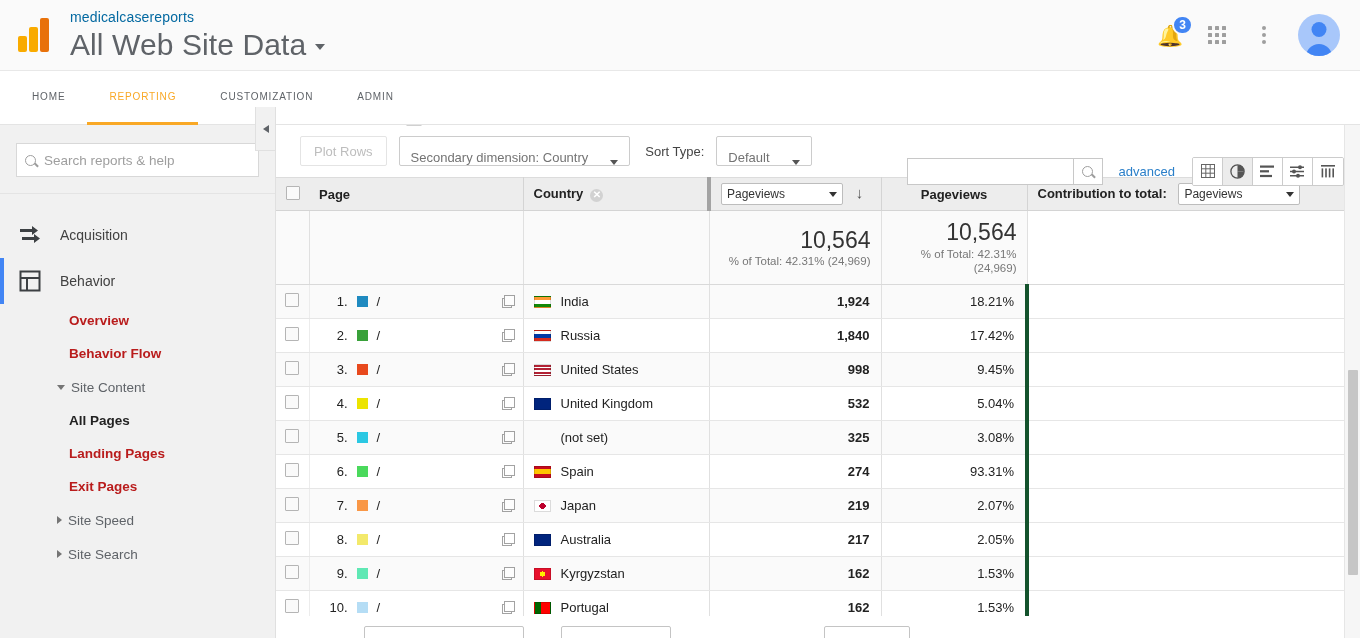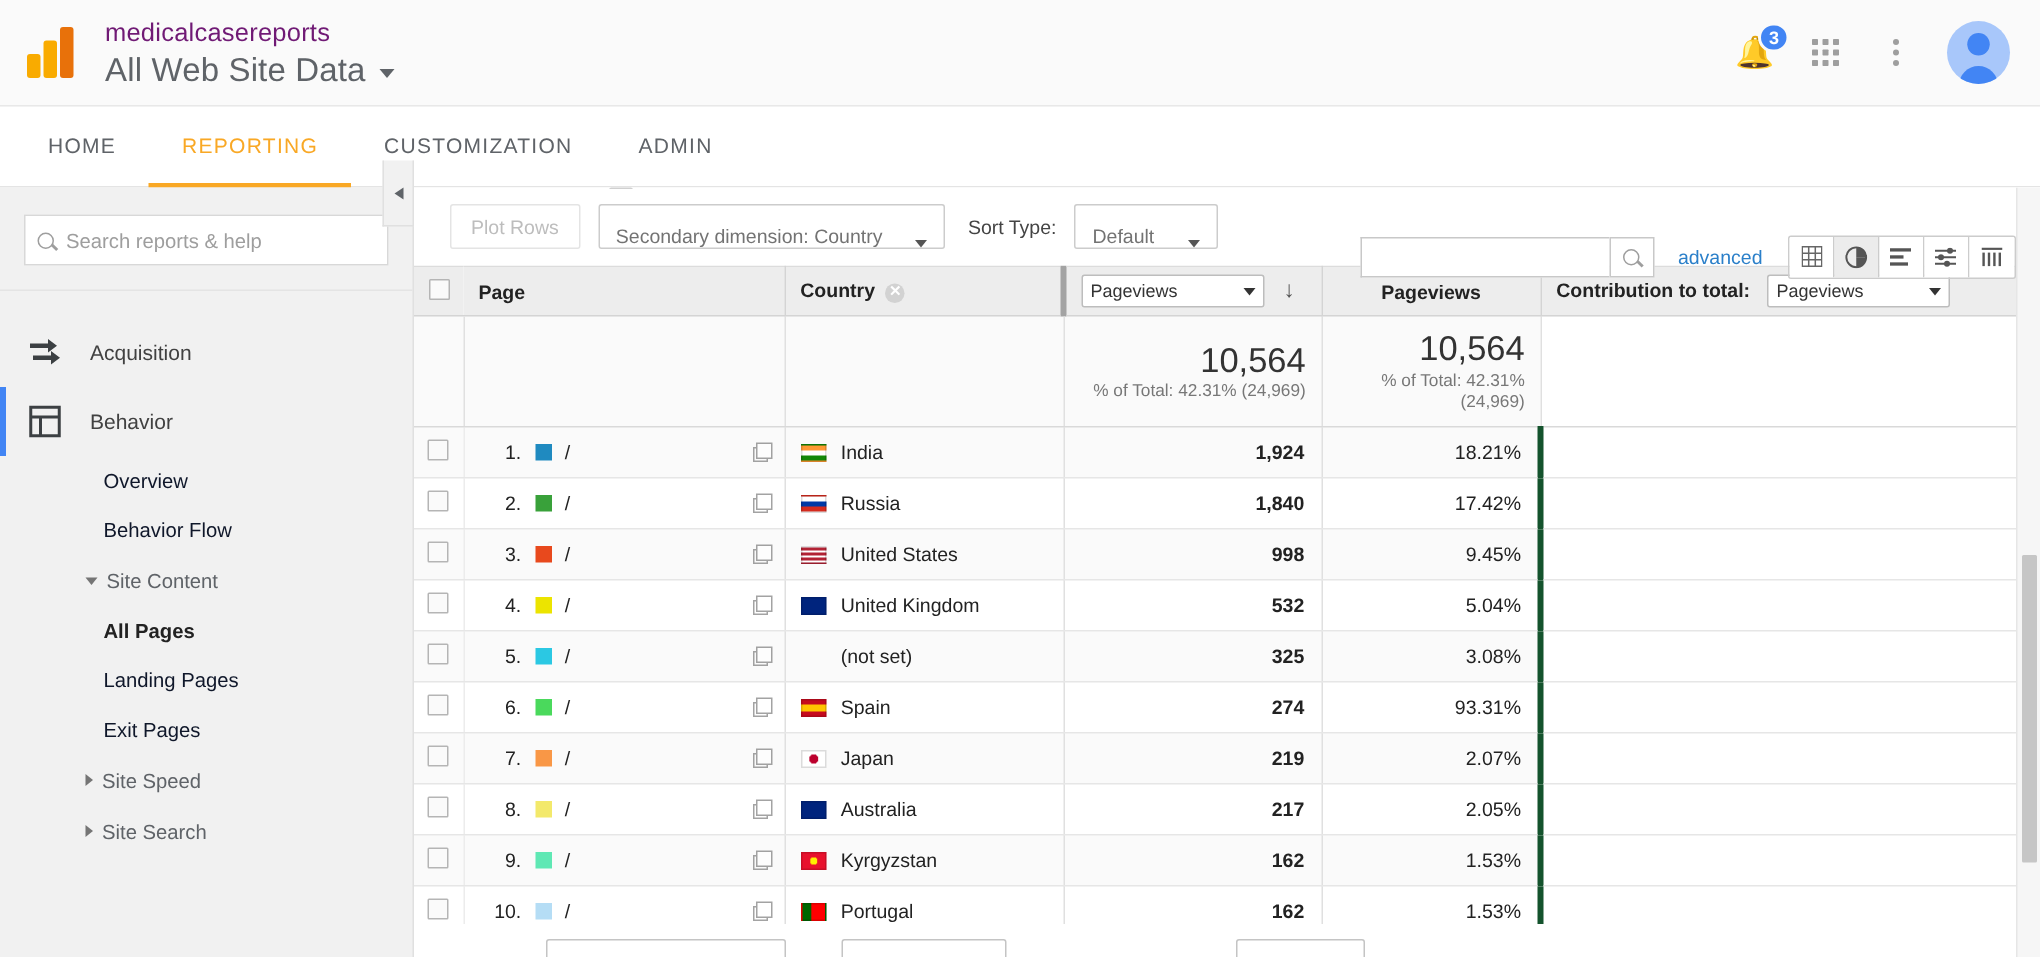--- a/index.html
+++ b/index.html
@@ -14,23 +14,23 @@
     height: 71px; background: #fafafa;
     border-bottom: 1px solid #e8e8e8;
     display: flex; align-items: center; position: relative;
   }
   .ga-logo { margin-left: 18px; width: 34px; height: 34px; position: relative; }
   .ga-logo i { position: absolute; bottom: 0; border-radius: 2px; display: block; }
   .ga-b1 { left: 0;  width: 9px; height: 16px; background: #f9ab00; }
   .ga-b2 { left: 11px; width: 9px; height: 25px; background: #f9ab00; }
   .ga-b3 { left: 22px; width: 9px; height: 34px; background: #e8710a; }
   .acct-wrap { margin-left: 18px; line-height: 1; }
-  .acct-name { font-size: 17px; color: #701a75; letter-spacing: .15px; }
+  .acct-name { font-size: 14px; color: #0369a1; letter-spacing: .15px; }
   .prop-row { display: flex; align-items: center; margin-top: 6px; }
-  .prop-name { font-size: 22px; color: #5f6368; font-weight: 400; letter-spacing: .1px; }
+  .prop-name { font-size: 30px; color: #5f6368; font-weight: 400; letter-spacing: .1px; }
   .caret-dn {
     width: 0; height: 0; margin-left: 9px; margin-top: 4px;
     border-left: 5px solid transparent; border-right: 5px solid transparent;
     border-top: 6px solid #5f6368;
   }
   .top-right { margin-left: auto; display: flex; align-items: center; gap: 21px; margin-right: 20px; }
   .ic-btn { position: relative; width: 26px; height: 26px; cursor: pointer;
             display: flex; align-items: center; justify-content: center; }
   .bell { font-size: 21px; color: #9e9e9e; line-height: 1; }
   .badge {
@@ -51,21 +51,21 @@
   .avatar .head { position: absolute; top: 8px; left: 50%; transform: translateX(-50%);
     width: 15px; height: 15px; border-radius: 50%; background: #4285f4; }
   .avatar .body { position: absolute; bottom: -6px; left: 50%; transform: translateX(-50%);
     width: 26px; height: 18px; border-radius: 13px 13px 0 0; background: #4285f4; }
 
   
   .navtabs { height: 54px; background: #fff; border-bottom: 1px solid #e4e4e4;
              display: flex; align-items: stretch; padding-left: 10px; }
   .navtab {
     display: flex; align-items: center; padding: 0 22px;
-    font-size: 14px; letter-spacing: .85px; color: #5f6368;
+    font-size: 10px; letter-spacing: .85px; color: #5f6368;
     cursor: pointer; border-bottom: 3px solid transparent; margin-bottom: -1px; text-align: center;
   }
   .navtab.active { color: #f9a825; border-bottom-color: #f9a825; }
 
   
   .body-split { display: flex; height: calc(638px - 71px - 54px); }
 
   
   .sidebar { width: 276px; background: #f1f1f1; border-right: 1px solid #e0e0e0;
              position: relative; flex: none; padding-top: 18px; }
@@ -81,21 +81,21 @@
   .search-box input::placeholder { color: #9e9e9e; }
   .nav-top { padding-top: 18px; }
   .nav-main { display: flex; align-items: center; height: 46px; padding-left: 17px;
               cursor: pointer; position: relative; font-size: 14px; color: #414141; }
   .nav-main.active::before { content: ""; position: absolute; left: 0; top: 0; bottom: 0;
                              width: 4px; background: #4285f4; }
   .nav-ico { width: 26px; height: 26px; margin-right: 17px; flex: none;
              display: flex; align-items: center; justify-content: center; }
   .ico-acq svg, .ico-beh svg { display: block; }
   .nav-sub { display: flex; align-items: center; height: 33px; padding-left: 69px;
-             font-size: 13.5px; color: #0f172a; cursor: pointer; }
+             font-size: 13.5px; color: #b91c1c; cursor: pointer; font-weight: bold; }
   .nav-sub.bold { font-weight: 700; color: #222; }
   .nav-grp { display: flex; align-items: center; height: 34px; padding-left: 57px;
              font-size: 13.5px; color: #5f6368; cursor: pointer; }
   .tri-dn { width: 0; height: 0; margin-right: 6px; flex: none;
             border-left: 4.5px solid transparent; border-right: 4.5px solid transparent;
             border-top: 5.5px solid #757575; }
   .tri-rt { width: 0; height: 0; margin-right: 6px; flex: none;
             border-top: 4.5px solid transparent; border-bottom: 4.5px solid transparent;
             border-left: 5.5px solid #757575; }
   .collapse-btn {

